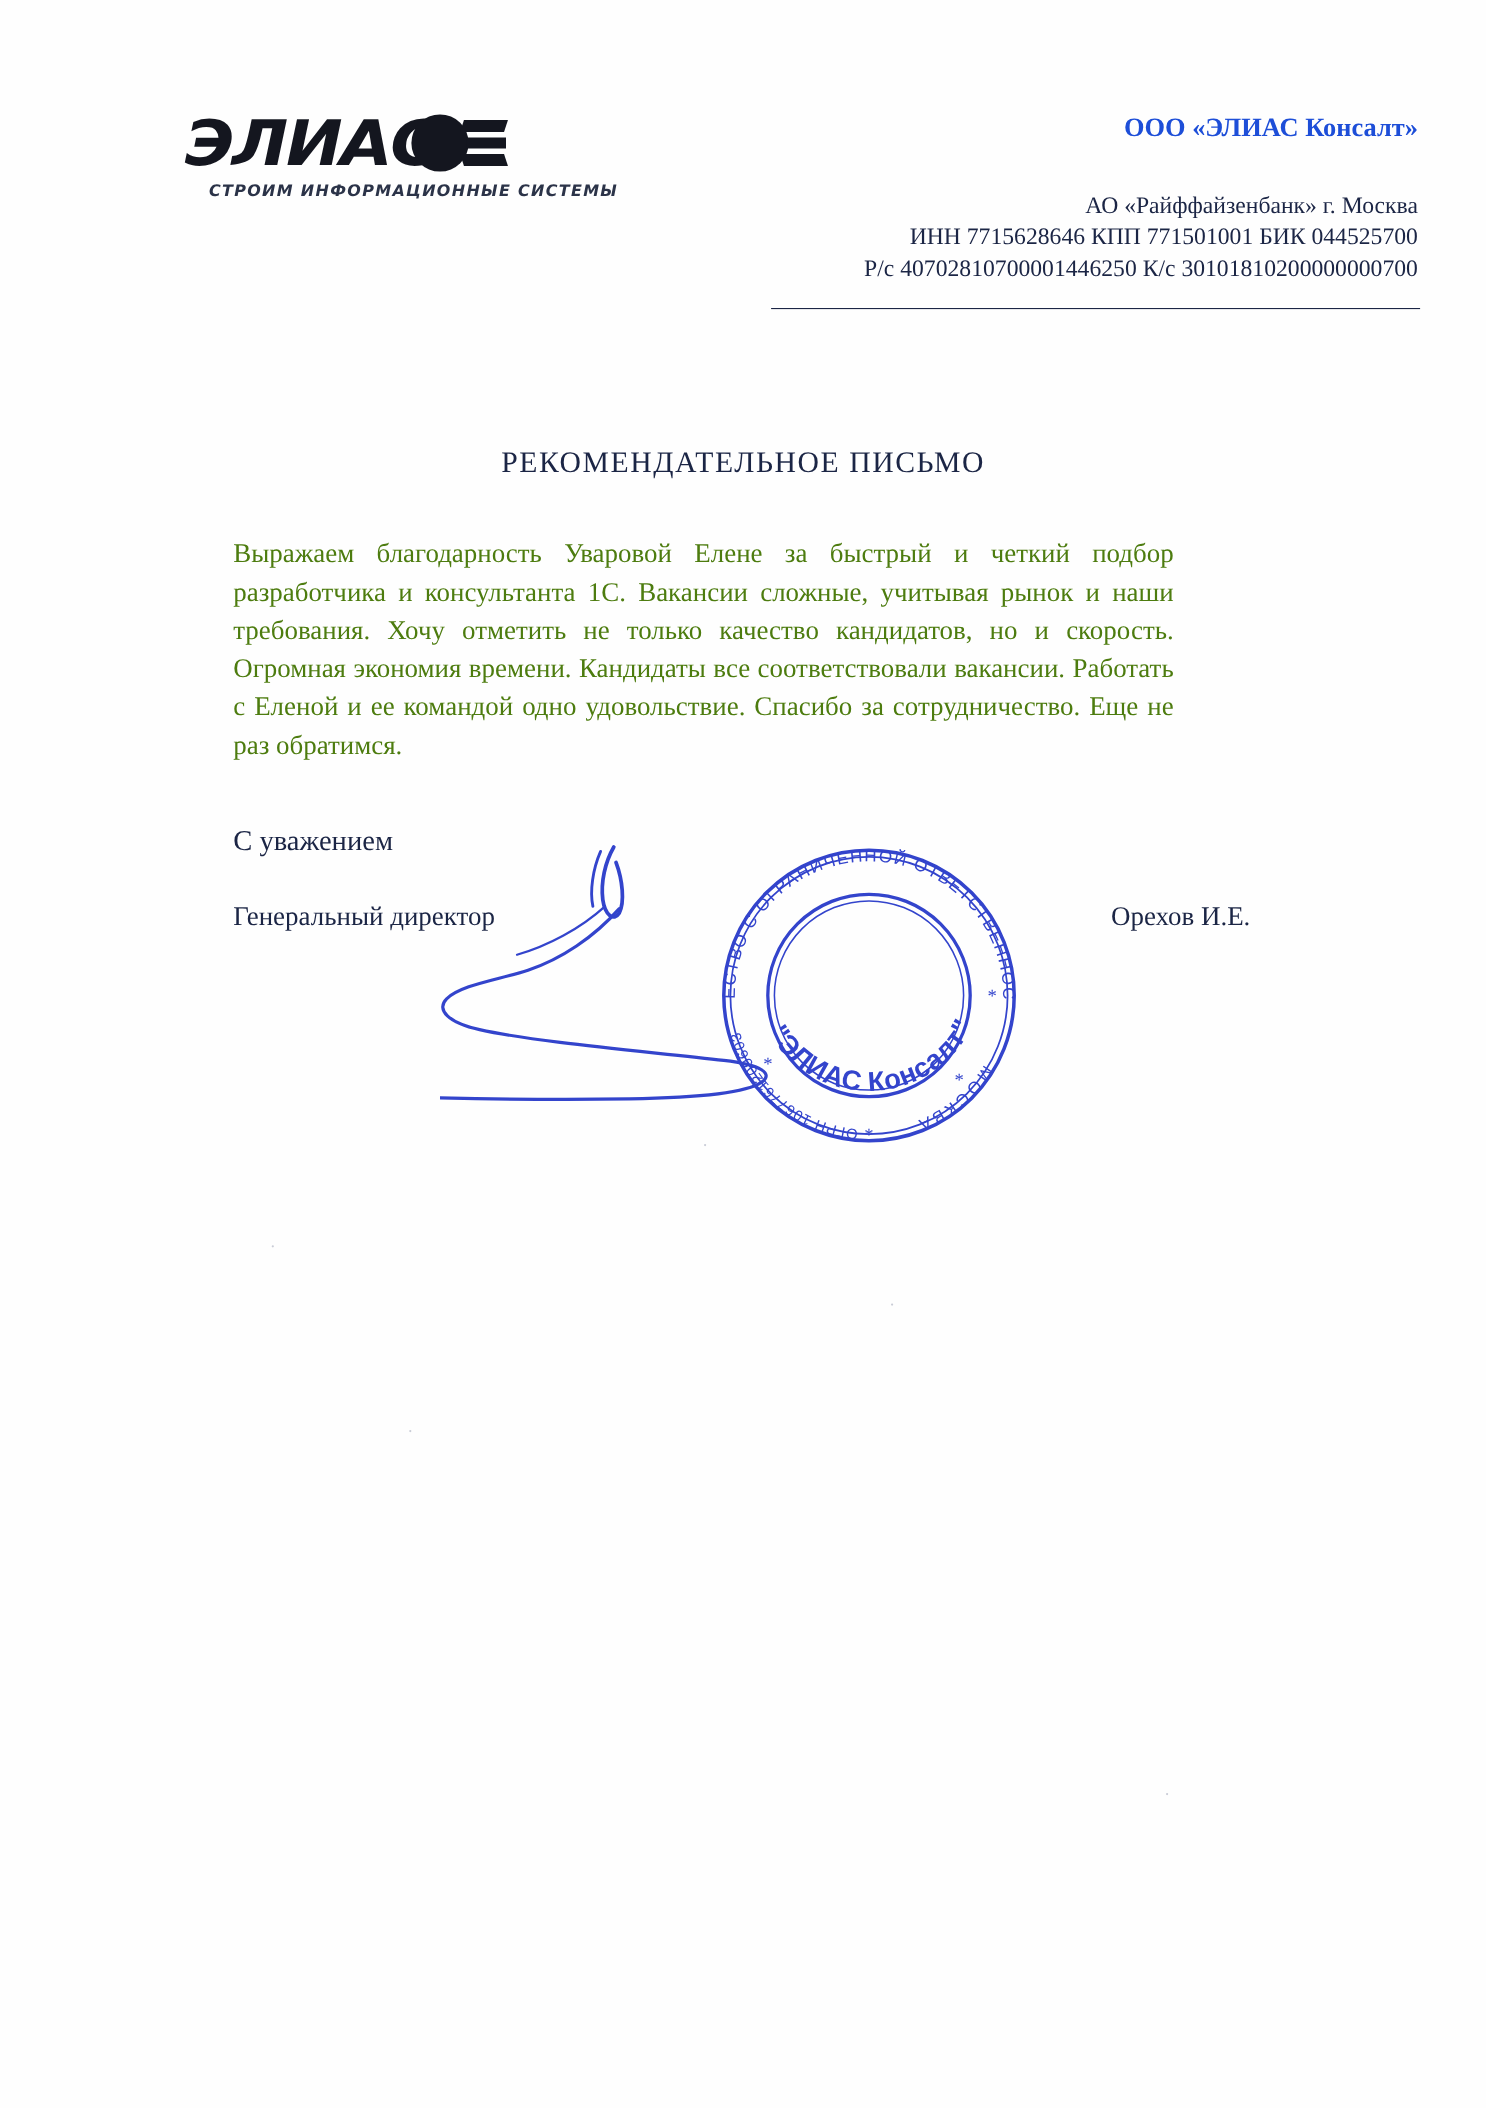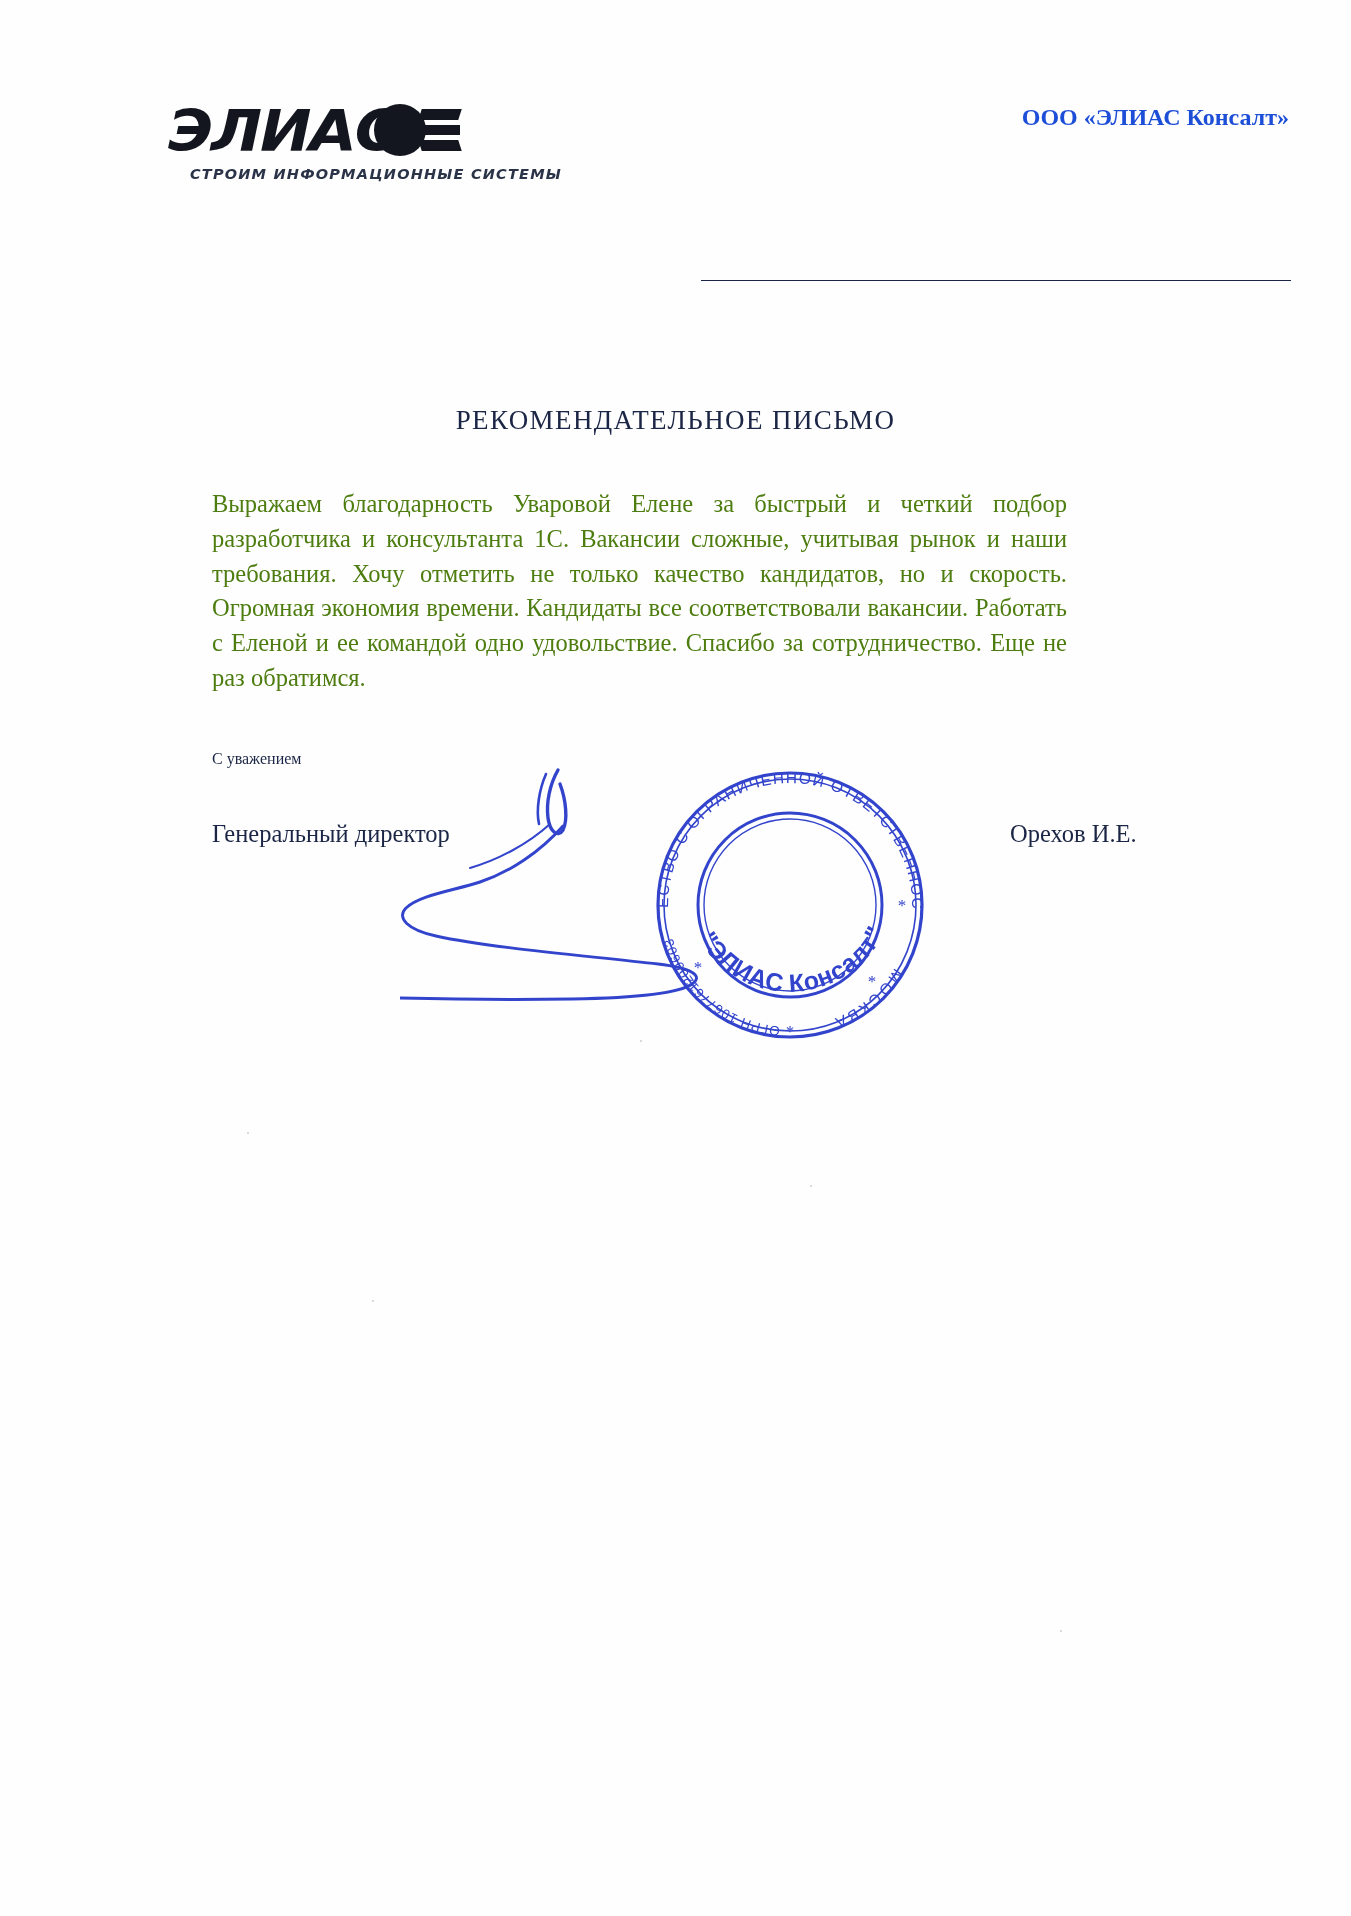--- a/index.html
+++ b/index.html
@@ -168,21 +168,21 @@
     text-align: justify;
     color: #4d7c0f;
   }
 
   
   .sig-regards {
     position: absolute;
     top: 750px;
     left: 212px;
     font-family: "Liberation Serif", serif;
-    font-size: 16px;
+    font-size: 26px;
     color: #1b2545;
   }
   .sig-role {
     position: absolute;
     top: 820px;
     left: 212px;
     font-family: "Liberation Serif", serif;
     font-size: 24.5px;
     color: #1b2545;
   }
@@ -243,20 +243,25 @@
           <span class="logo-arrow-top"></span>
           <span class="logo-arrow-mid"></span>
           <span class="logo-arrow-bot"></span>
         </span>
       </div>
       <div class="logo-tagline">СТРОИМ ИНФОРМАЦИОННЫЕ СИСТЕМЫ</div>
     </div>
 
     <div class="company-name">ООО «ЭЛИАС Консалт»</div>
 
+    <div class="bank-block">
+      <div>АО «Райффайзенбанк» г. Москва</div>
+      <div>ИНН 7715628646 КПП 771501001 БИК 044525700</div>
+      <div>Р/с 40702810700001446250 К/с 30101810200000000700</div>
+    </div>
 
     <div class="header-rule"></div>
   </div>
 
   <div class="doc-title">РЕКОМЕНДАТЕЛЬНОЕ ПИСЬМО</div>
 
   <div class="body-text">Выражаем благодарность Уваровой Елене за быстрый и четкий подбор разработчика и консультанта 1С. Вакансии сложные, учитывая рынок и наши требования. Хочу отметить не только качество кандидатов, но и скорость. Огромная экономия времени. Кандидаты все соответствовали вакансии. Работать с Еленой и ее командой одно удовольствие. Спасибо за сотрудничество. Еще не раз обратимся.</div>
 
   <div class="sig-regards">С уважением</div>
 

